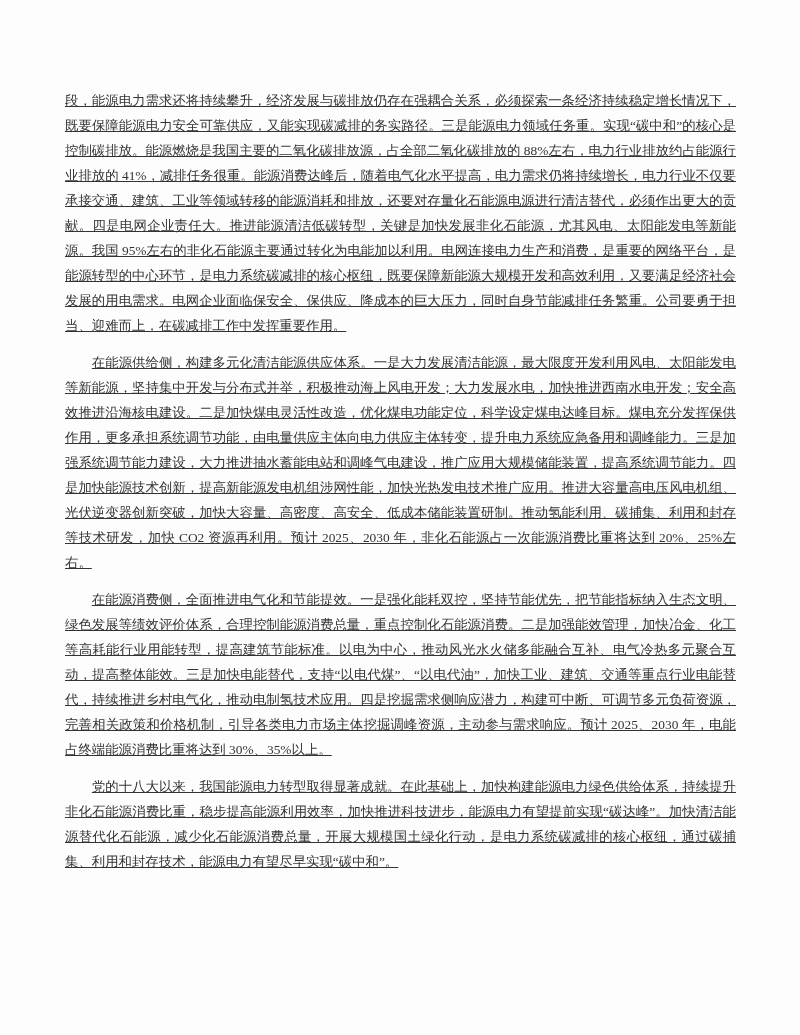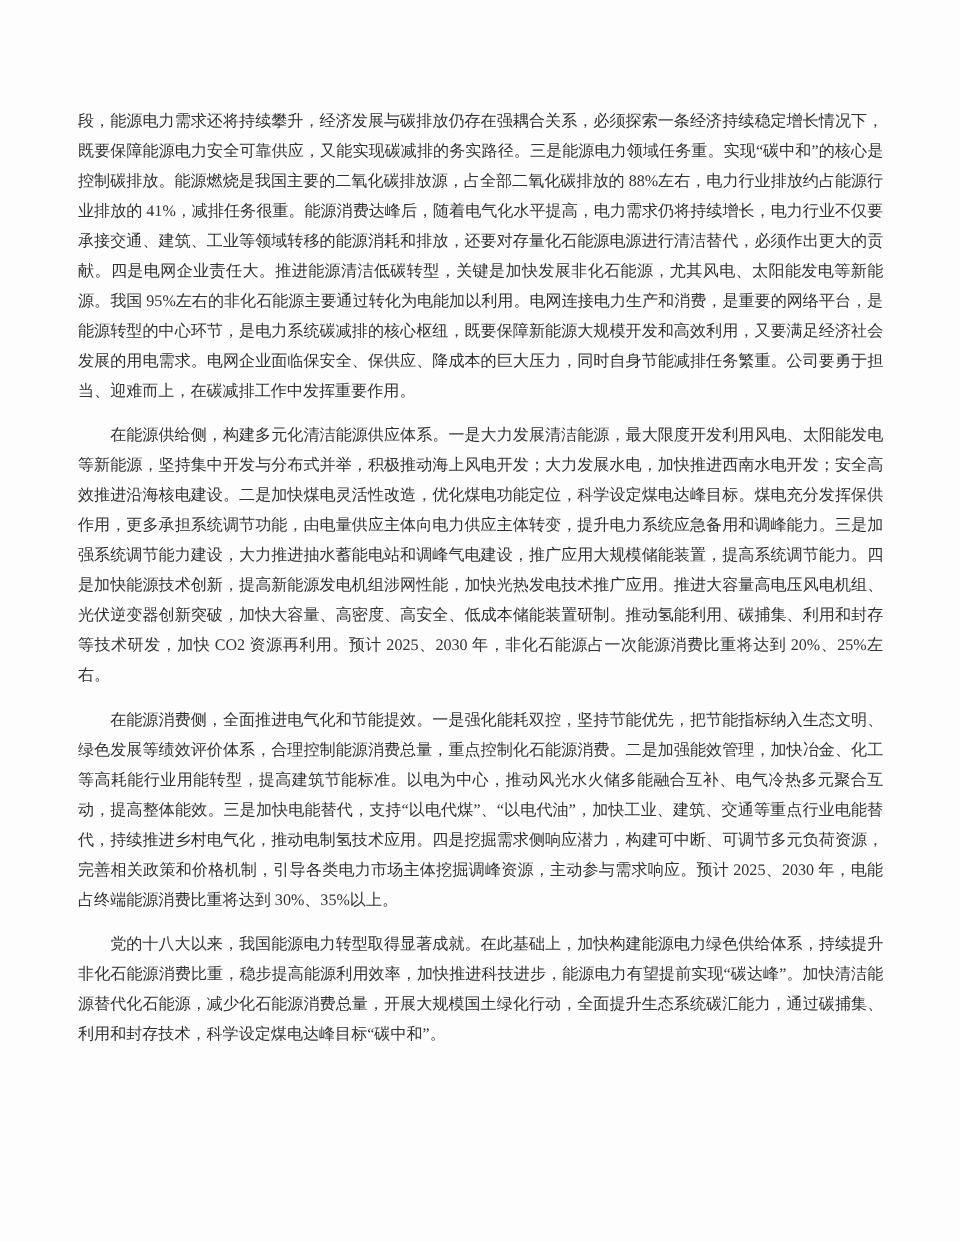--- a/index.html
+++ b/index.html
@@ -21,28 +21,29 @@
   }
   .doc-body p {
     margin: 0 0 12px 0;
     font-family: "Liberation Serif", "DejaVu Serif", serif;
     font-size: 13.4px;
     line-height: 25px;
     color: #333333;
     text-align: justify;
     text-justify: inter-ideograph;
     word-break: break-all;
+    text-decoration: underline;
   }
   .doc-body p.indent {
     text-indent: 2em;
   }
 </style>
 </head>
 <body>
 
 <div class="page">
   <div class="doc-body">
     <p>段，能源电力需求还将持续攀升，经济发展与碳排放仍存在强耦合关系，必须探索一条经济持续稳定增长情况下，既要保障能源电力安全可靠供应，又能实现碳减排的务实路径。三是能源电力领域任务重。实现“碳中和”的核心是控制碳排放。能源燃烧是我国主要的二氧化碳排放源，占全部二氧化碳排放的 88%左右，电力行业排放约占能源行业排放的 41%，减排任务很重。能源消费达峰后，随着电气化水平提高，电力需求仍将持续增长，电力行业不仅要承接交通、建筑、工业等领域转移的能源消耗和排放，还要对存量化石能源电源进行清洁替代，必须作出更大的贡献。四是电网企业责任大。推进能源清洁低碳转型，关键是加快发展非化石能源，尤其风电、太阳能发电等新能源。我国 95%左右的非化石能源主要通过转化为电能加以利用。电网连接电力生产和消费，是重要的网络平台，是能源转型的中心环节，是电力系统碳减排的核心枢纽，既要保障新能源大规模开发和高效利用，又要满足经济社会发展的用电需求。电网企业面临保安全、保供应、降成本的巨大压力，同时自身节能减排任务繁重。公司要勇于担当、迎难而上，在碳减排工作中发挥重要作用。</p>
     <p class="indent">在能源供给侧，构建多元化清洁能源供应体系。一是大力发展清洁能源，最大限度开发利用风电、太阳能发电等新能源，坚持集中开发与分布式并举，积极推动海上风电开发；大力发展水电，加快推进西南水电开发；安全高效推进沿海核电建设。二是加快煤电灵活性改造，优化煤电功能定位，科学设定煤电达峰目标。煤电充分发挥保供作用，更多承担系统调节功能，由电量供应主体向电力供应主体转变，提升电力系统应急备用和调峰能力。三是加强系统调节能力建设，大力推进抽水蓄能电站和调峰气电建设，推广应用大规模储能装置，提高系统调节能力。四是加快能源技术创新，提高新能源发电机组涉网性能，加快光热发电技术推广应用。推进大容量高电压风电机组、光伏逆变器创新突破，加快大容量、高密度、高安全、低成本储能装置研制。推动氢能利用、碳捕集、利用和封存等技术研发，加快 CO2 资源再利用。预计 2025、2030 年，非化石能源占一次能源消费比重将达到 20%、25%左右。</p>
     <p class="indent">在能源消费侧，全面推进电气化和节能提效。一是强化能耗双控，坚持节能优先，把节能指标纳入生态文明、绿色发展等绩效评价体系，合理控制能源消费总量，重点控制化石能源消费。二是加强能效管理，加快冶金、化工等高耗能行业用能转型，提高建筑节能标准。以电为中心，推动风光水火储多能融合互补、电气冷热多元聚合互动，提高整体能效。三是加快电能替代，支持“以电代煤”、“以电代油”，加快工业、建筑、交通等重点行业电能替代，持续推进乡村电气化，推动电制氢技术应用。四是挖掘需求侧响应潜力，构建可中断、可调节多元负荷资源，完善相关政策和价格机制，引导各类电力市场主体挖掘调峰资源，主动参与需求响应。预计 2025、2030 年，电能占终端能源消费比重将达到 30%、35%以上。</p>
-    <p class="indent">党的十八大以来，我国能源电力转型取得显著成就。在此基础上，加快构建能源电力绿色供给体系，持续提升非化石能源消费比重，稳步提高能源利用效率，加快推进科技进步，能源电力有望提前实现“碳达峰”。加快清洁能源替代化石能源，减少化石能源消费总量，开展大规模国土绿化行动，全面提升生态系统碳汇能力，通过碳捕集、利用和封存技术，科学设定煤电达峰目标“碳中和”。</p>
+    <p class="indent">党的十八大以来，我国能源电力转型取得显著成就。在此基础上，加快构建能源电力绿色供给体系，持续提升非化石能源消费比重，稳步提高能源利用效率，加快推进科技进步，能源电力有望提前实现“碳达峰”。加快清洁能源替代化石能源，减少化石能源消费总量，开展大规模国土绿化行动，是电力系统碳减排的核心枢纽，通过碳捕集、利用和封存技术，能源电力有望尽早实现“碳中和”。</p>
   </div>
 </div>
 
 </body></html>

